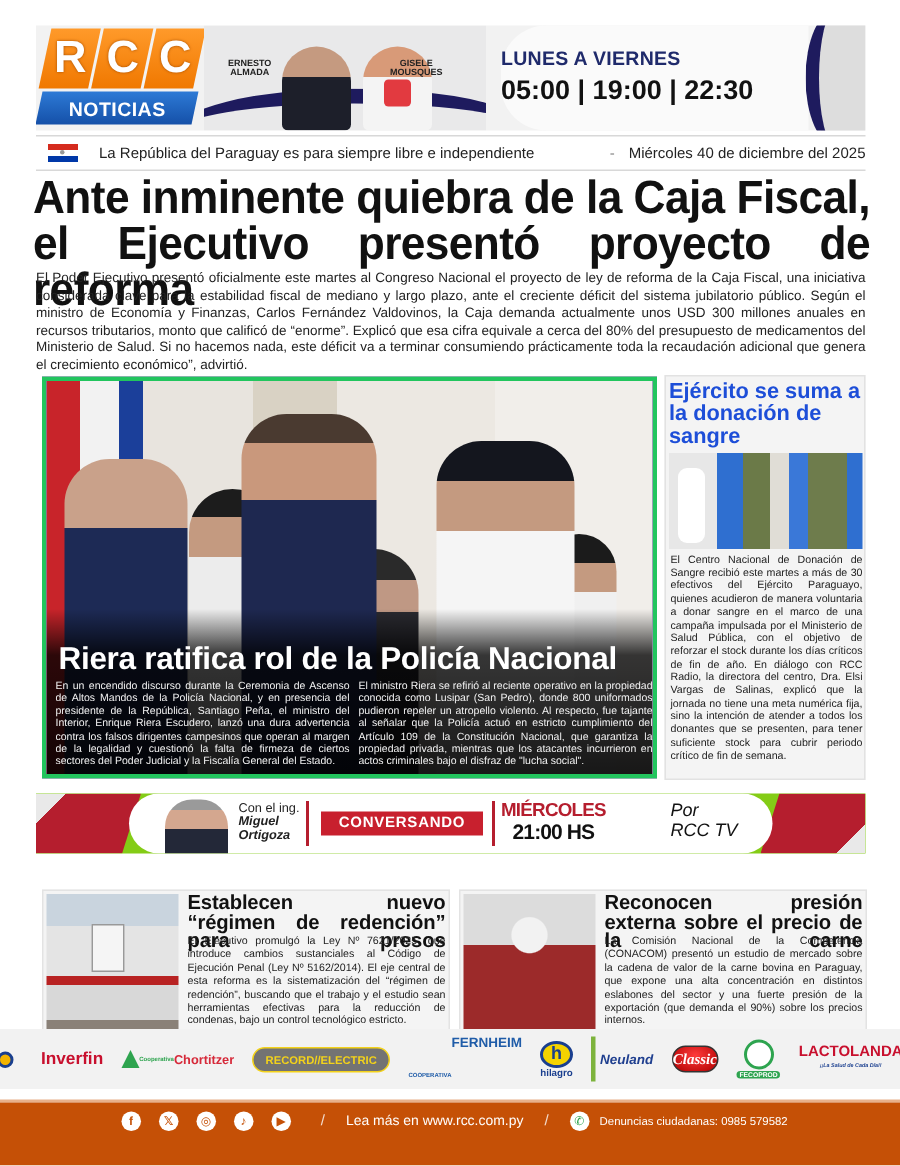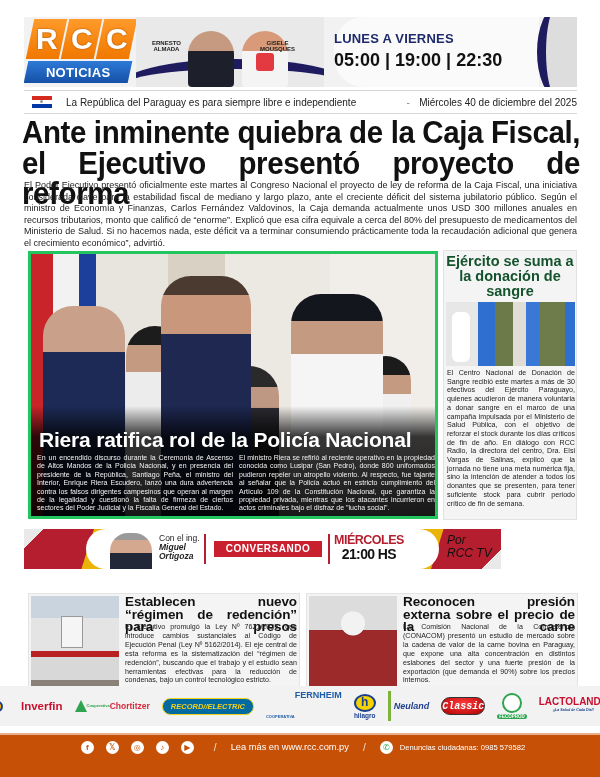--- a/index.html
+++ b/index.html
@@ -58,27 +58,27 @@
   .fig.f4 { left: 260px; width: 92px; height: 222px; background: linear-gradient(180deg,#14161e 0 12%, #c49a80 12% 27%, #f5f5f5 27% 100%); }
   .fig.f5 { left: 330px; width: 50px; height: 160px; background: linear-gradient(180deg,#1b1b1b 0 12%, #c49a80 12% 24%, #f0f0f0 24% 100%); }
   .fig.f6 { left: 178px; width: 70px; height: 150px; background: linear-gradient(180deg,#2a2a2a 0 14%, #bf9884 14% 28%, #2a2a30 28% 100%); }
   .shade { position: absolute; left: 0; right: 0; bottom: 0; height: 110px; background: linear-gradient(180deg, rgba(0,0,0,0) 0%, rgba(0,0,0,.78) 28%, rgba(0,0,0,.9) 100%); }
   .main-title { position: absolute; left: 8px; top: 174px; font-size: 21px; font-weight: bold; color: #fff; letter-spacing: -0.2px; white-space: nowrap; }
   .main-cols { position: absolute; left: 6px; top: 200px; width: 398px; display: flex; gap: 6px; }
   .main-cols p { flex: 1; font-size: 7px; line-height: 8.4px; color: #f2f2f2; text-align: justify; }
 
   
   .side-story { position: absolute; left: 443px; top: 250px; width: 134px; height: 270px; background: #f4f4f4; border: 1px solid #e2e2e2; }
-  .side-title { font-size: 14.5px; font-weight: bold; color: #14532d; text-align: center; line-height: 15px; padding: 3px 2px 0; }
+  .side-title { font-size: 14.5px; font-weight: bold; color: #1d4ed8; text-align: left; line-height: 15px; padding: 3px 2px 0; }
   .side-photo { position: absolute; left: 2px; top: 51px; width: 129px; height: 64px; background: linear-gradient(90deg,#e7e7e7 0 25%, #2f6fd0 25% 38%, #6b7a48 38% 52%, #e0ddd6 52% 62%, #3a78d8 62% 72%, #6e7c4c 72% 92%, #2f6fd0 92% 100%); }
   .side-photo::after { content:""; position:absolute; left:6px; top:10px; width:18px; height:50px; background:#fff; border-radius:6px; }
   .side-text { position: absolute; left: 3px; top: 118px; width: 128px; font-size: 7.1px; line-height: 8.7px; text-align: justify; color: #222; }
 
   
-  .promo { position: absolute; left: 24px; top: 529px; width: 477px; height: 40px; background: #eab308; overflow: hidden; }
+  .promo { position: absolute; left: 24px; top: 529px; width: 553px; height: 40px; background: #84cc16; overflow: hidden; }
   .promo-left { position: absolute; left: 0; top: 0; width: 70px; height: 40px; background: linear-gradient(135deg,#e9e9e9 0 18%, #b51e2e 18% 100%); clip-path: polygon(0 0,100% 0,82% 100%,0 100%); }
   .promo-right { position: absolute; right: 0; top: 0; width: 70px; height: 40px; background: linear-gradient(315deg,#e9e9e9 0 18%, #b51e2e 18% 100%); clip-path: polygon(18% 0,100% 0,100% 100%,0 100%); }
   .promo-center { position: absolute; left: 62px; right: 62px; top: 0; height: 40px; background: #fff; border-radius: 20px; }
   .promo-face { position: absolute; left: 86px; top: 4px; width: 42px; height: 36px; border-radius: 18px 18px 0 0; background: linear-gradient(180deg,#9a9a9a 0 20%, #d4a78f 20% 55%, #232838 55% 100%); }
   .promo-with { position: absolute; left: 135px; top: 5px; font-size: 8.5px; line-height: 9px; color: #222; }
   .promo-with .nm { font-style: italic; font-weight: bold; display: block; }
   .promo-bar { position: absolute; width: 1.5px; height: 30px; top: 5px; background: #b51e2e; }
   .promo-show { position: absolute; left: 190px; top: 12px; width: 108px; height: 16px; background: #c8202e; color: #fff; font-size: 10px; font-weight: bold; text-align: center; line-height: 16px; letter-spacing: .5px; }
   .promo-day { position: absolute; left: 310px; top: 4px; text-align: center; line-height: 14px; }
   .promo-day .d { font-size: 12.5px; font-weight: bold; color: #b51e2e; letter-spacing: -0.5px; display: block; }
@@ -96,27 +96,27 @@
   .story .st-title { position: absolute; left: 96px; top: 2px; width: 172px; font-size: 13.5px; font-weight: bold; line-height: 12.5px; color: #111; text-align: justify; text-align-last: justify; letter-spacing: -0.1px; }
   .story .st-body { position: absolute; left: 96px; top: 29px; width: 172px; font-size: 7.1px; line-height: 8.9px; color: #222; text-align: justify; }
 
   
   .sponsors { position: absolute; left: 0; top: 686px; width: 600px; height: 40px; background: #f2f2f2; display: flex; align-items: center; justify-content: center; gap: 0; }
   .sp { height: 30px; display: flex; align-items: center; justify-content: center; font-weight: bold; font-size: 10px; margin: 0 6px; }
   .sp-inverfin { color: #c8102e; font-size: 11.5px; gap: 16px; }
   .sp-inverfin .ic { display:inline-block; width:11px; height:11px; background:#f4b400; border-radius:50%; margin-right:2px; border: 2px solid #1a3f8f; }
   .sp-chortitzer { color: #d62a3a; font-size: 8.5px; flex-direction: row; line-height: 8px; justify-content: center; }
   .sp-chortitzer .tree { width:0; height:0; border-left:6px solid transparent; border-right:6px solid transparent; border-bottom:12px solid #2ea44f; margin-bottom: 1px; }
-  .sp-record { background: #0369a1; color: #f3d21a; font-style: italic; font-size: 7.5px; padding: 0 8px; height: 17px; border-radius: 9px; border: 1px solid #f3d21a; }
+  .sp-record { background: #737373; color: #f3d21a; font-size: 7.5px; padding: 0 8px; height: 17px; border-radius: 9px; border: 1px solid #f3d21a; }
   .sp-fernheim { color: #1f5ca8; font-size: 9px; line-height: 8px; align-items: flex-start; }
   .sp-fernheim small { font-size: 4px; align-self: flex-end; }
   .sp-hilagro { flex-direction: column; color: #1a3f8f; font-size: 6.5px; line-height: 7px; }
   .sp-hilagro .ring { width: 22px; height: 18px; border-radius: 50%; background: #f5d300; border: 2px solid #1a3f8f; color:#1a3f8f; font-size: 12px; display:flex; align-items:center; justify-content:center; }
   .sp-neuland { color: #1f3f8f; font-style: italic; font-size: 9px; border-left: 3px solid #7db33c; padding-left: 3px; }
-  .sp-classic { background: radial-gradient(ellipse at 50% 35%,#ff3b3b,#b00000); color: #fff; font-style: italic; font-family: Liberation Mono, monospace; font-size: 10px; width: 50px; height: 18px; border-radius: 9px; border: 1px solid #333; }
+  .sp-classic { background: radial-gradient(ellipse at 50% 35%,#ff3b3b,#b00000); color: #fff; font-style: italic; font-family: Liberation Serif, serif; font-size: 10px; width: 50px; height: 18px; border-radius: 9px; border: 1px solid #333; }
   .sp-fecoprod { flex-direction: column; font-size: 4.5px; color:#fff; }
   .sp-fecoprod .c { width: 20px; height: 20px; border-radius: 50%; border: 2px solid #2ea44f; background: #fff; }
   .sp-fecoprod .b { background: #2ea44f; padding: 0 2px; border-radius: 3px; margin-top: 1px; }
   .sp-lactolanda { color: #c8102e; font-size: 10px; flex-direction: column; line-height: 9px; }
   .sp-lactolanda small { color: #1a3f8f; font-size: 3.6px; font-style: italic; }
 
   
   .footer-line { position: absolute; left: 0; top: 733px; width: 600px; height: 2px; background: #e8b08a; }
   .footer { position: absolute; left: 0; top: 735px; width: 600px; height: 42px; background: #c55006; color: #fff; }
   .footer-row { position: absolute; left: 0; top: 4px; width: 600px; height: 16px; display: flex; align-items: center; justify-content: center; font-size: 9px; }

